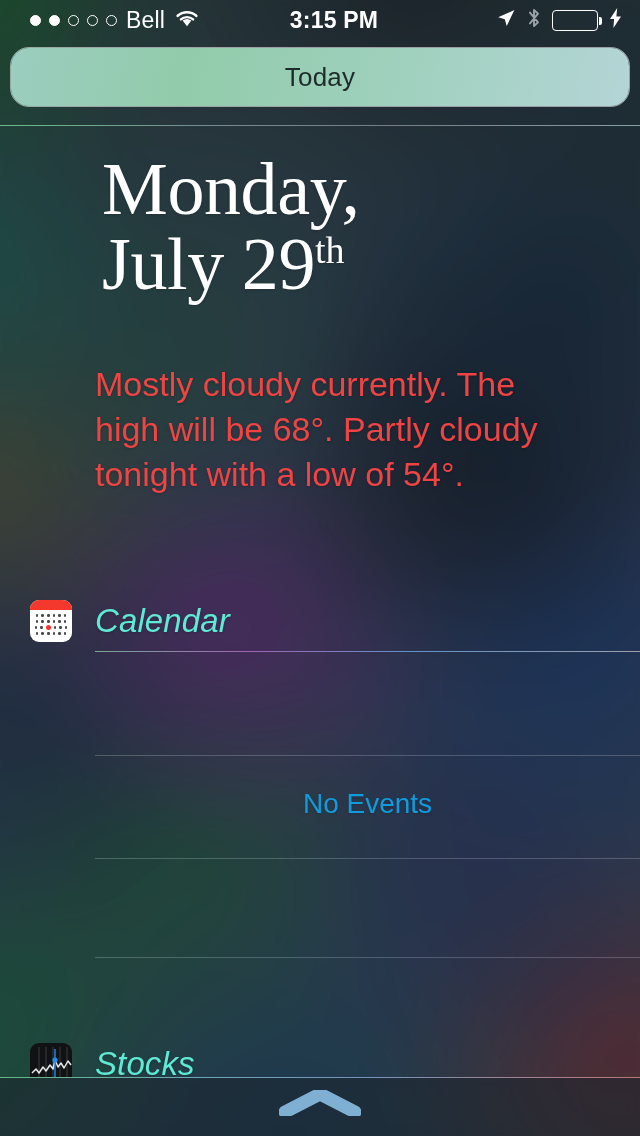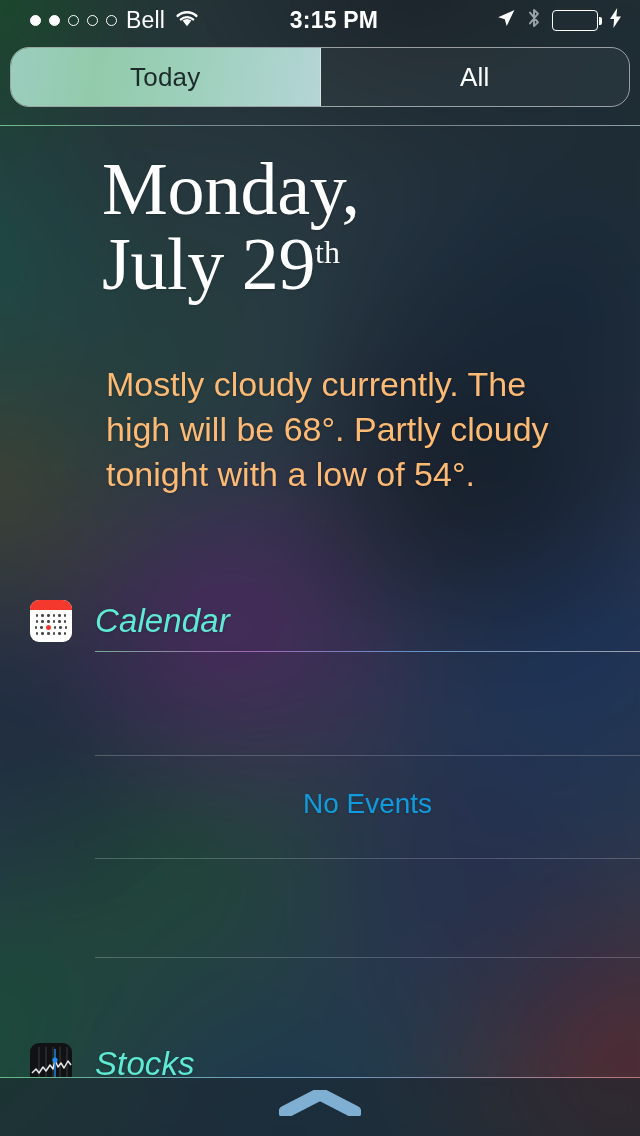--- a/index.html
+++ b/index.html
@@ -80,25 +80,25 @@
   
   #content { position:absolute; top:126px; left:0; width:640px; bottom:59px; overflow:hidden; z-index:5; }
 
   #date {
     position:absolute; top:26px; left:102px; right:40px;
     color:#fff; font-size:74px; line-height:1.02;
     font-weight:100; letter-spacing:-.4px;
     text-shadow:0 1px 3px rgba(0,0,0,.16);
     font-family:Liberation Serif, serif;
   }
-  #date .sup { font-size:32px; vertical-align:super; line-height:0; letter-spacing:0; }
+  #date .sup { font-size:38px; vertical-align:super; line-height:0; letter-spacing:0; }
 
   #weather {
-    position:absolute; top:236px; left:106px; width:460px;
-    color:#fdba74; font-size:34px; line-height:1.33;
+    position:absolute; top:236px; left:95px; width:460px;
+    color:#ef4444; font-size:34px; line-height:1.33;
     text-shadow:0 1px 3px rgba(0,0,0,.2);
   }
 
   
   .widget-head {
     position:absolute; left:0; width:640px; height:56px;
     display:flex; align-items:center;
   }
   .appicon { width:42px; height:42px; margin-left:30px; border-radius:9px; position:relative; overflow:hidden; flex:0 0 auto; }
   .widget-title { margin-left:23px; color:#5eead4; font-size:33px; letter-spacing:.1px; text-shadow:0 1px 3px rgba(0,0,0,.2);font-style:italic; }
@@ -178,21 +178,20 @@
         <svg width="13" height="20" viewBox="0 0 13 20">
           <path d="M8.2 0 L1 11 h4.1 L4.4 20 L12 8.4 H7.4 Z" fill="#fff"></path>
         </svg>
       </span>
     </div>
   </div>
 
   <div id="segwrap">
     <div id="seg">
       <div class="segbtn sel">Today</div>
-      <div class="segbtn">All</div>
     </div>
   </div>
   <div id="segdiv"></div>
 
   <div id="content">
 
     <div id="date">
       <div>Monday,</div>
       <div><span>July 29</span><span class="sup">th</span></div>
     </div>

